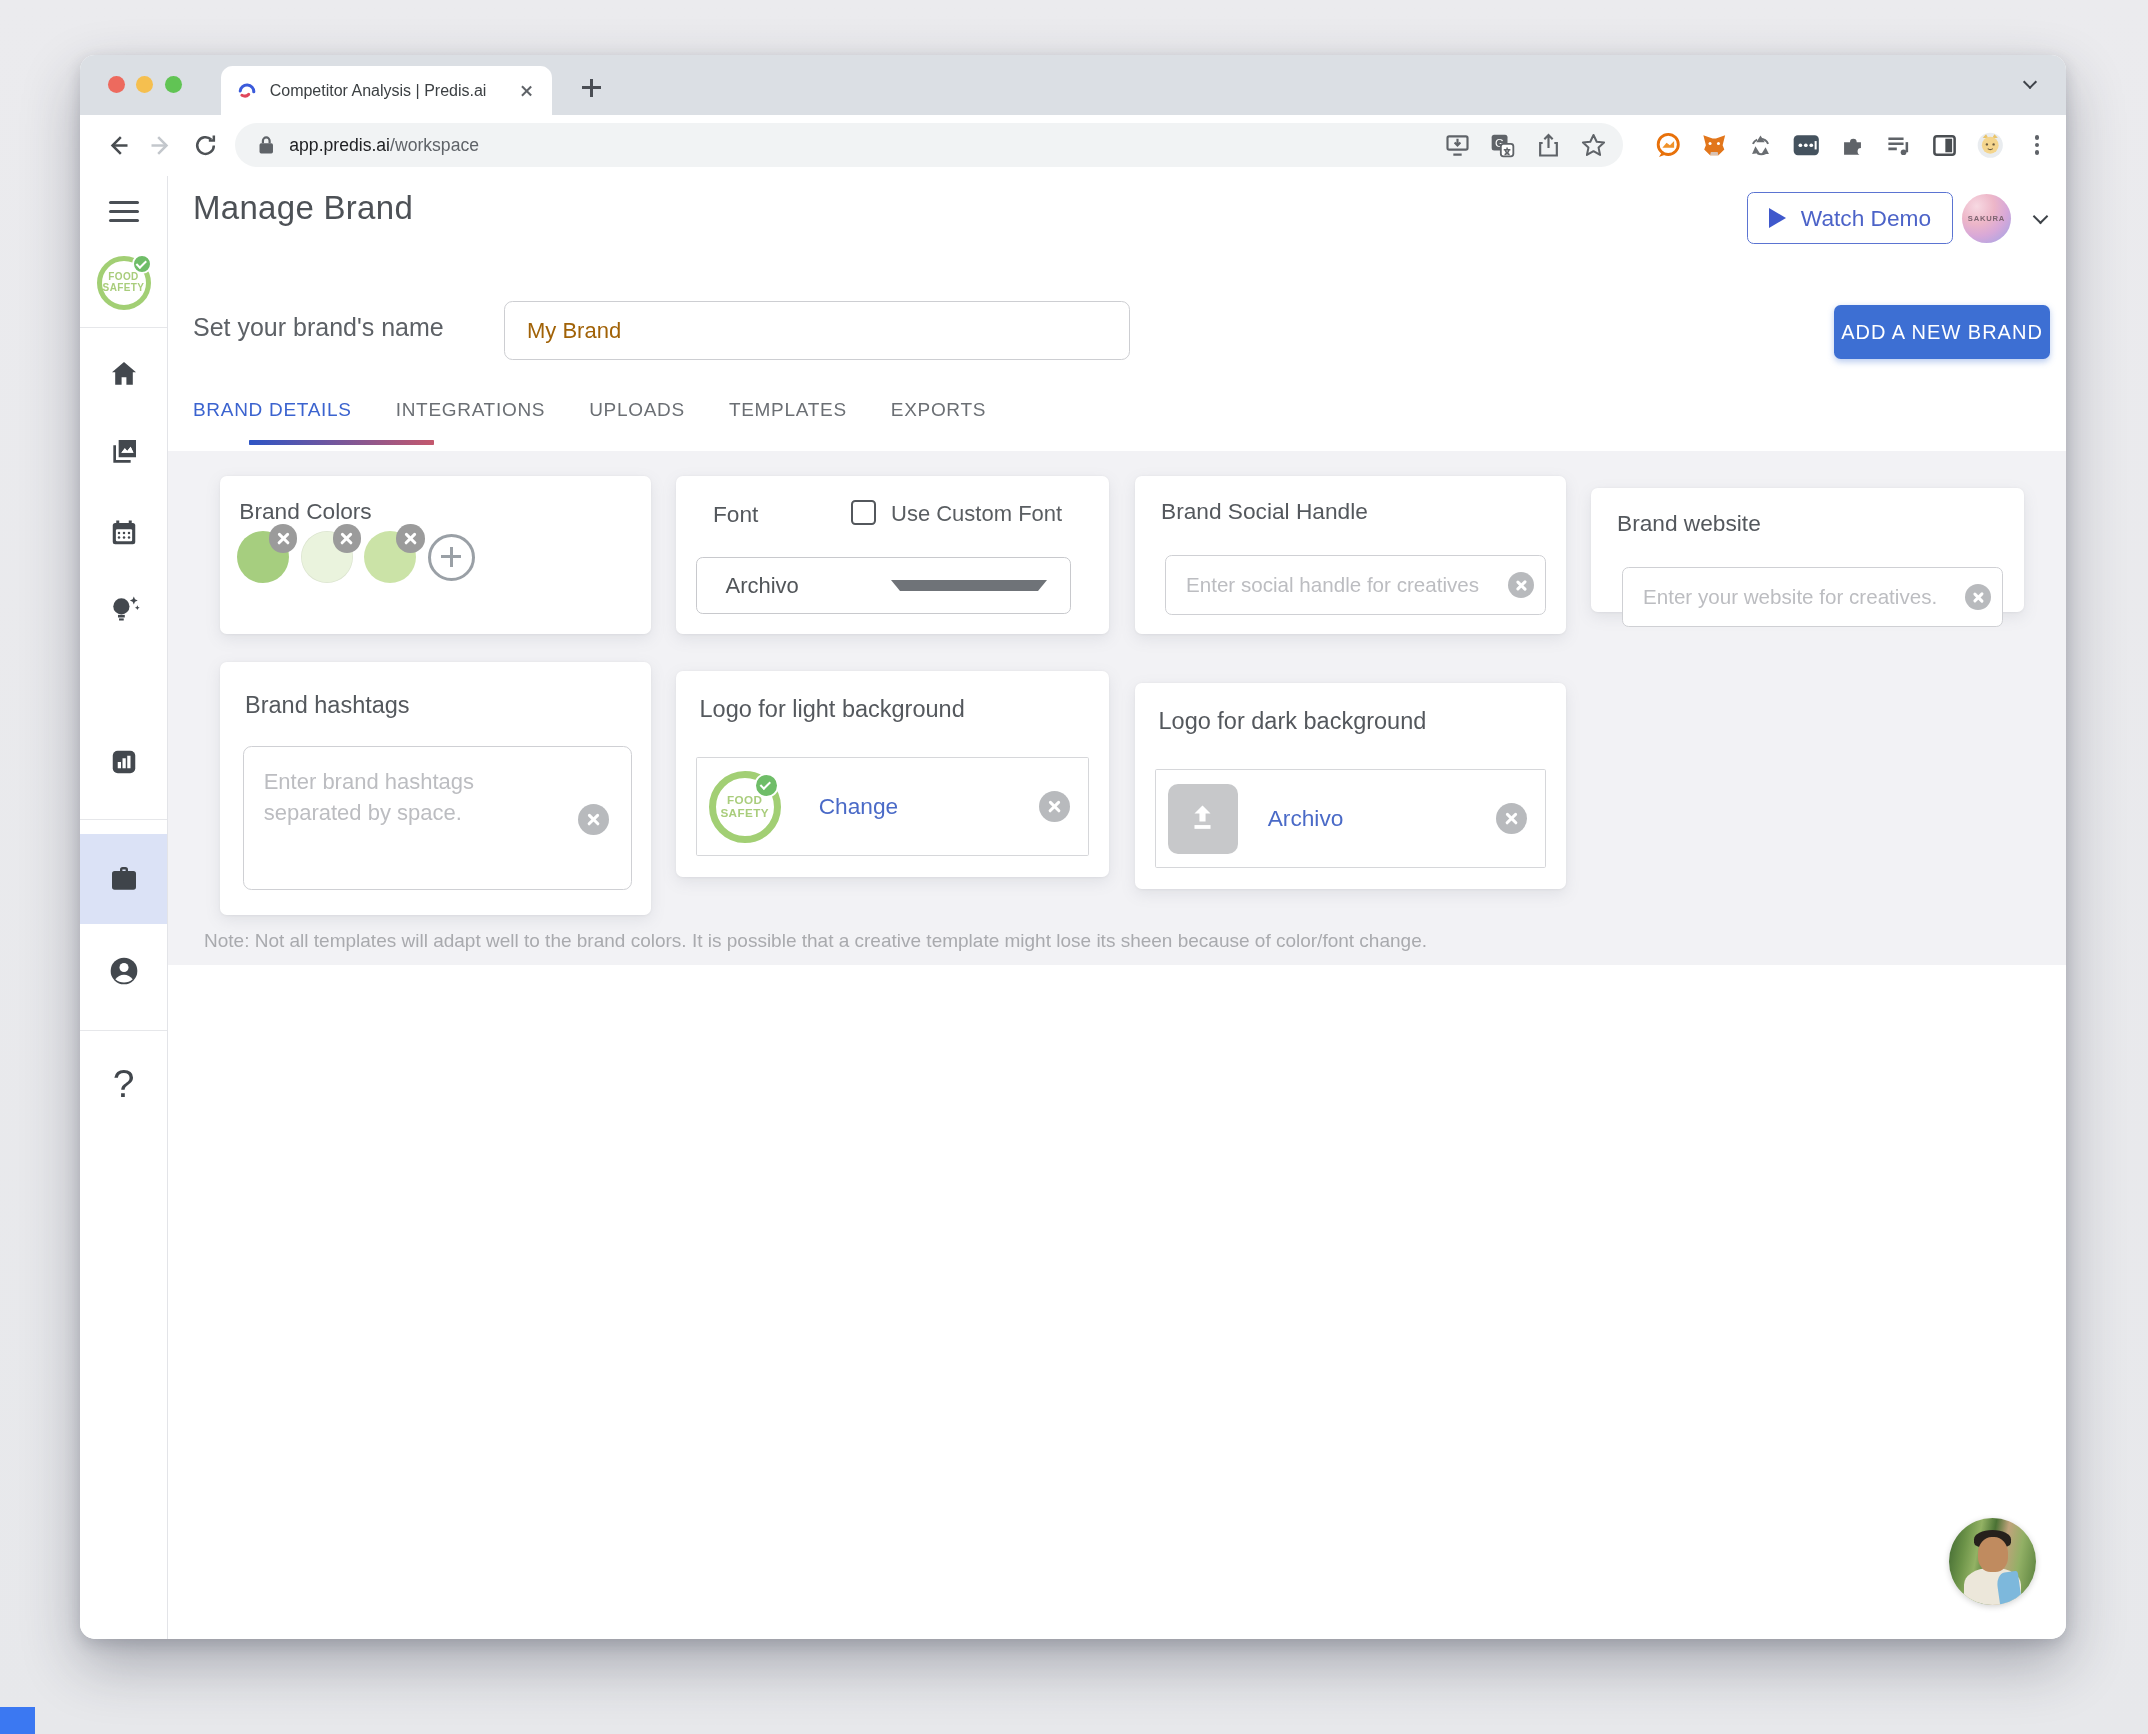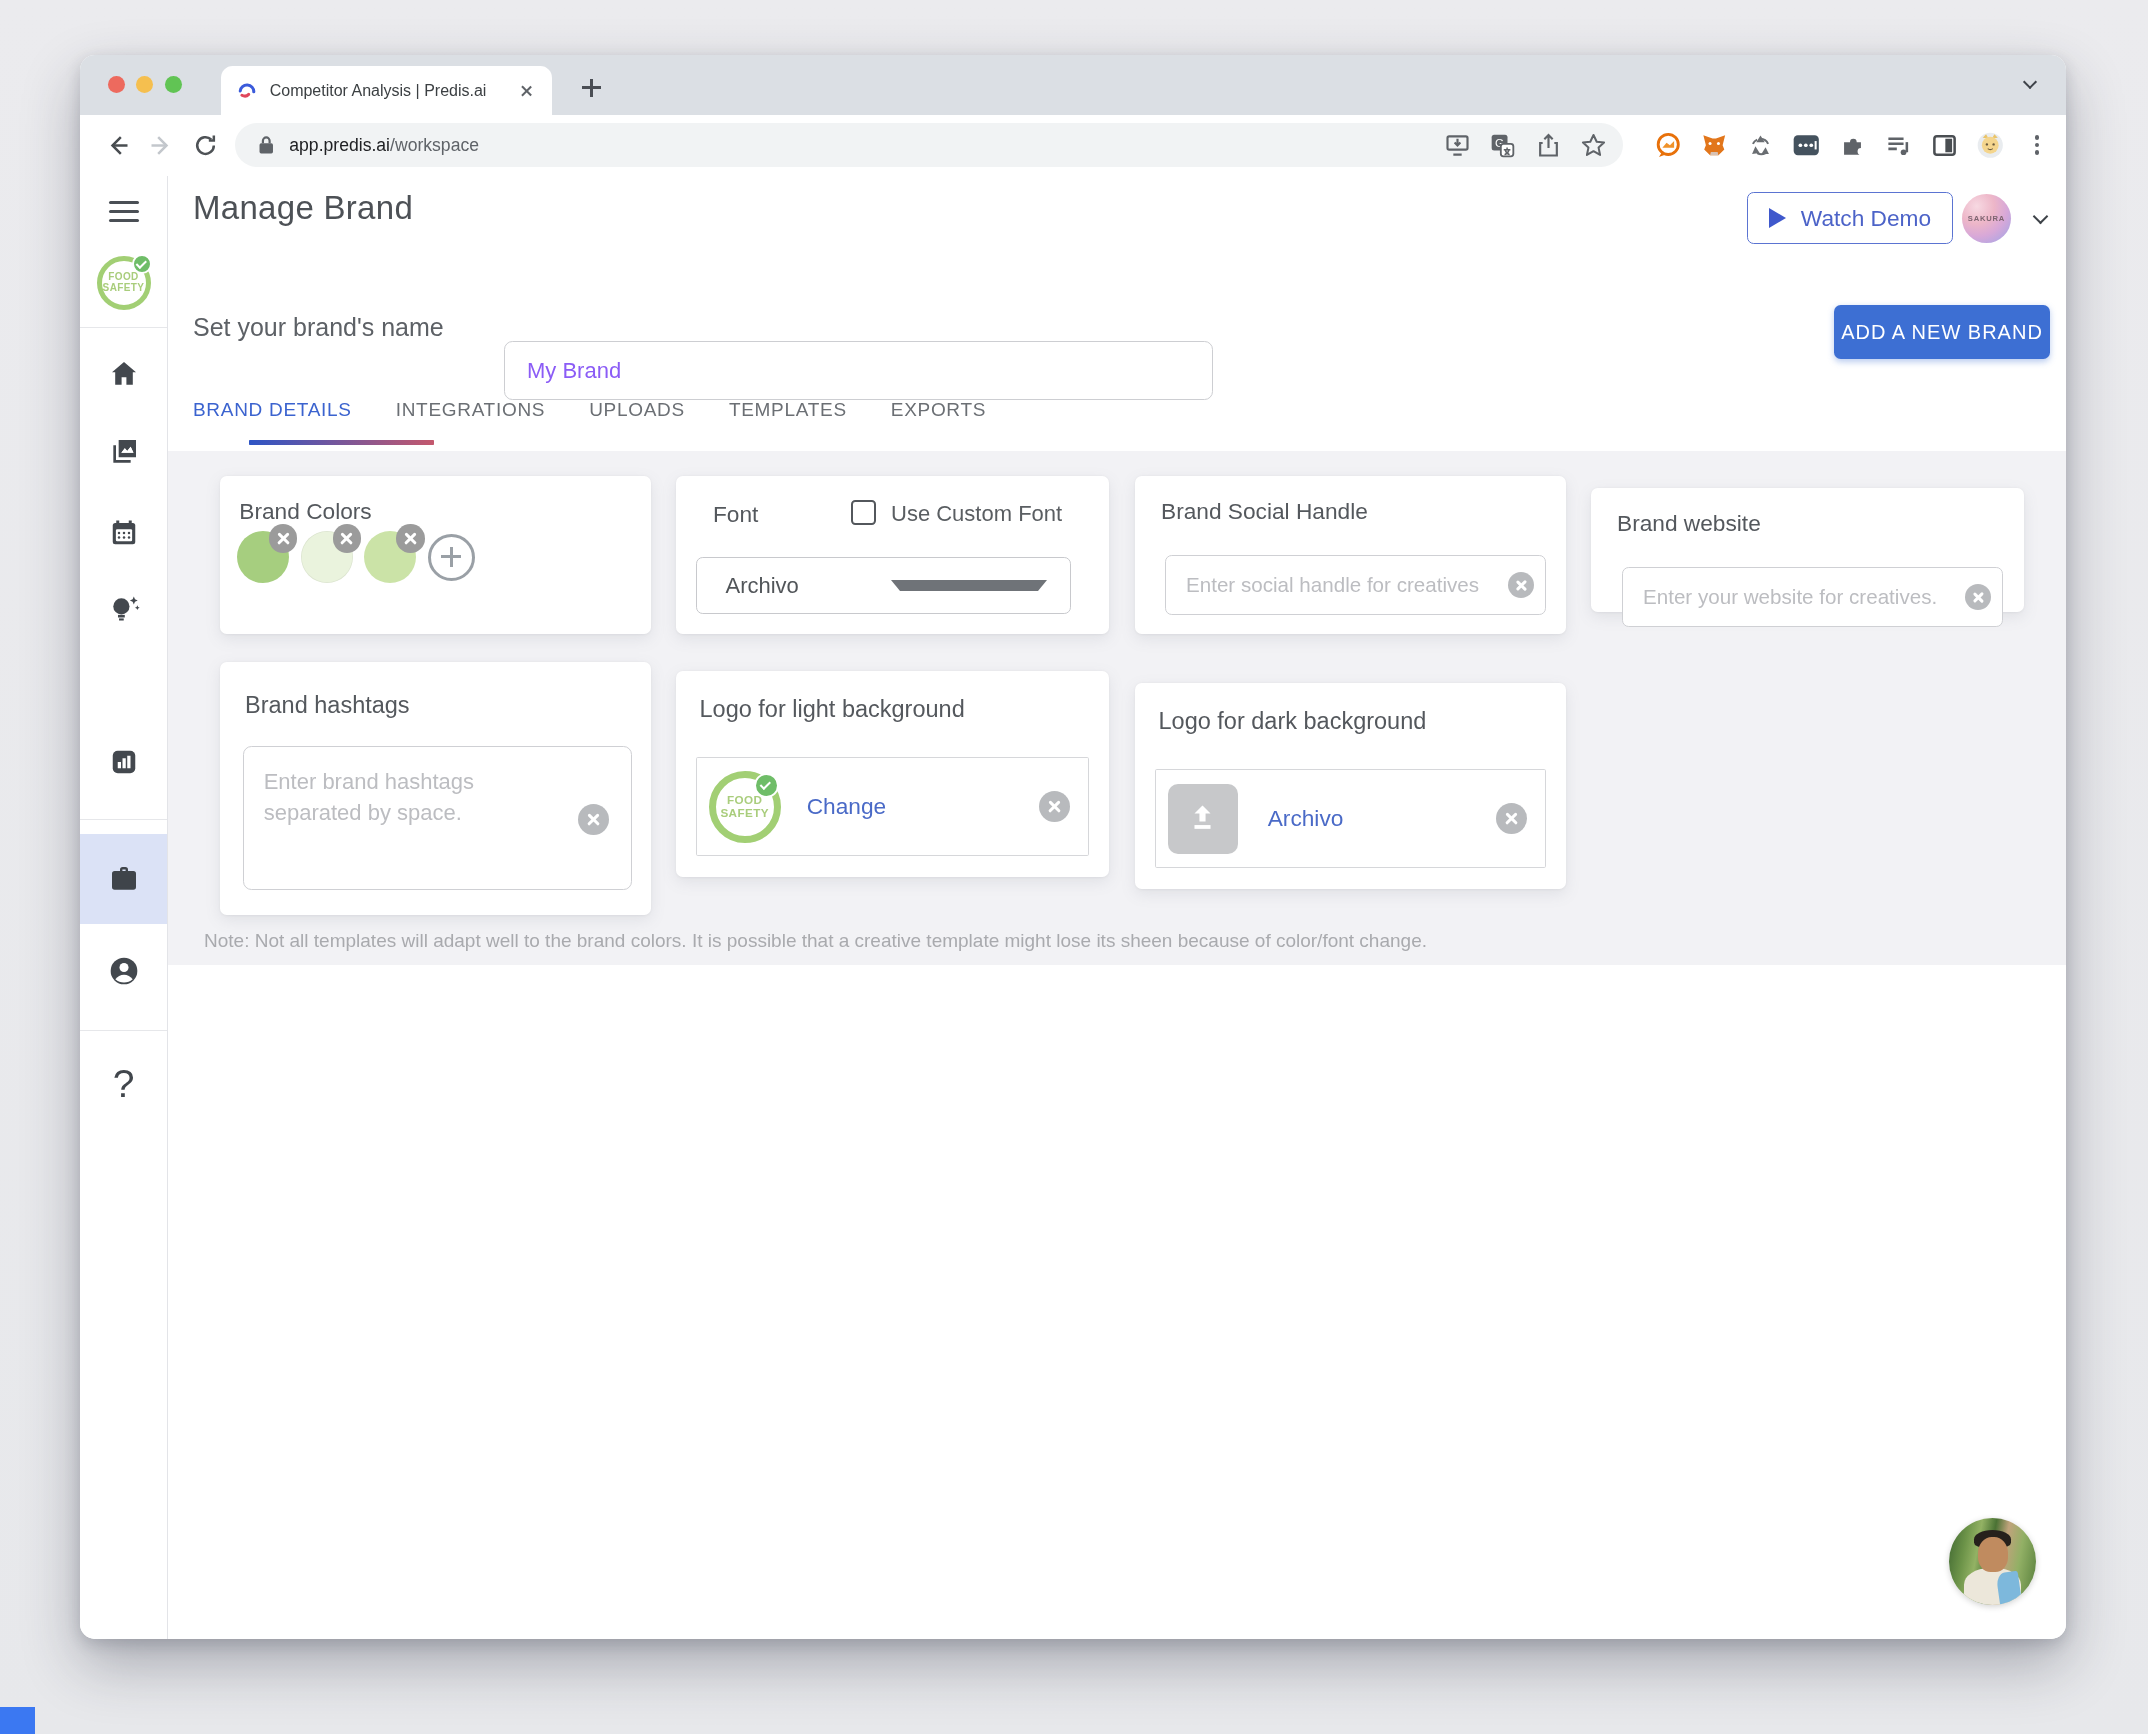--- a/index.html
+++ b/index.html
@@ -67,21 +67,21 @@
   .page-title { position:absolute; left:25px; top:13.4px; font-size:33px; color:#4d5156; font-weight:500; letter-spacing:0.3px; }
   .watch-btn { position:absolute; right:113px; top:16px; width:206px; height:52px; border:1.7px solid #5b74d2; border-radius:6.7px; background:#fff; display:flex; align-items:center; justify-content:center; gap:15px; cursor:pointer; }
   .watch-btn span { font-size:22.7px; color:#4c63c8; }
   .play-tri { width:0; height:0; border-left:17px solid #3f58cc; border-top:10px solid transparent; border-bottom:10px solid transparent; }
   .acct-avatar { position:absolute; right:55px; top:17.6px; width:49px; height:49px; border-radius:50%;
     background:radial-gradient(circle at 30% 25%,#f7d9e2 0%,#edb6c8 35%,#d8a8d8 60%,#b9a6e0 80%,#e8c2cf 100%); display:flex; align-items:center; justify-content:center; overflow:hidden; }
   .acct-avatar span { font-size:7.6px; letter-spacing:0.8px; color:#7d6470; font-weight:700; }
   .acct-chev { position:absolute; right:20px; top:35px; }
 
   .bn-label { position:absolute; left:25px; top:137px; font-size:25px; color:#5d6166; }
-  .bn-input { position:absolute; left:336px; top:125px; width:709px; height:59px; border:1.3px solid #cdced2; border-radius:8.4px; font-size:22px; color:#8b5cf6; padding:0 22px; font-family:"Liberation Sans",sans-serif; background:#fff;margin-top:40px; }
+  .bn-input { position:absolute; left:336px; top:125px; width:626px; height:59px; border:1.3px solid #cdced2; border-radius:8.4px; font-size:22px; color:#a16207; padding:0 22px; font-family:"Liberation Sans",sans-serif; background:#fff; }
   .add-btn { position:absolute; right:16px; top:129px; width:216px; height:54px; background:#3d6fd3; color:#fff; font-size:20px; letter-spacing:1px; border:none; border-radius:6.7px; cursor:pointer; box-shadow:0 2.5px 6.7px rgba(61,111,211,.35); font-family:"Liberation Sans",sans-serif; }
 
   .tabsrow { position:absolute; left:25px; top:223px; display:flex; gap:44px; padding-left:80px; }
   .ptab { font-size:19px; letter-spacing:0.7px; color:#6b6f74; cursor:pointer; padding-bottom:22px; }
   .ptab.active { color:#3b63cf; }
   .tab-underline { position:absolute; left:81px; top:264px; width:185px; height:5px; background:linear-gradient(90deg,#2e55c5,#c4586d); border-radius:0.8px; }
 
   .card { position:absolute; background:#fff; border-radius:6.7px; box-shadow:0 5px 15px rgba(110,115,130,.13), 0 0.8px 2.5px rgba(0,0,0,.05); }
   .card-title { position:absolute; font-size:22.7px; color:#54585d; }
 
@@ -447,21 +447,21 @@
         </section>
 
         <section class="card" style="left:508px; top:495px; width:433px; height:206px;">
           <div class="card-title" style="left:23.5px; top:25px; font-size:23.5px;">Logo for light background</div>
           <div class="logo-box" style="left:20px; top:86px; width:393px; height:99px;">
             <div class="fs-logo fs-86" style="margin-left:11.7px;">
               <span class="fs-t1">FOOD</span>
               <span class="fs-t1">SAFETY</span>
               <span class="fs-check"></span>
             </div>
-            <span class="action-link" style="margin-left:26px; flex:1;">Change</span>
+            <span class="action-link" style="margin-left:38px; flex:1;">Change</span>
             <span class="clear-x big" style="position:relative; right:auto; top:auto; margin-right:18.5px; flex:0 0 auto;"></span>
           </div>
         </section>
 
         <section class="card" style="left:967px; top:507px; width:431px; height:206px;">
           <div class="card-title" style="left:23.5px; top:25px; font-size:23.5px;">Logo for dark background</div>
           <div class="logo-box" style="left:20px; top:86px; width:391px; height:99px;">
             <div class="upload-sq" style="margin-left:11.7px;">
               <svg width="35" height="35" viewBox="0 0 24 24">
                   <path d="M12 3 L6.5 8.5 h3.4 V14 h4.2 V8.5 h3.4 Z" fill="#fff"></path>

